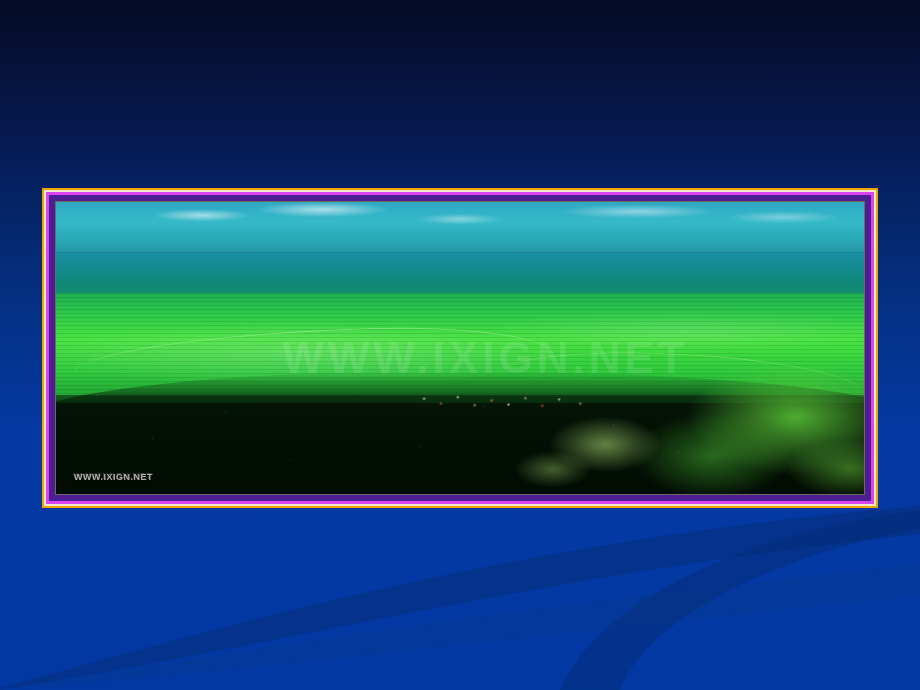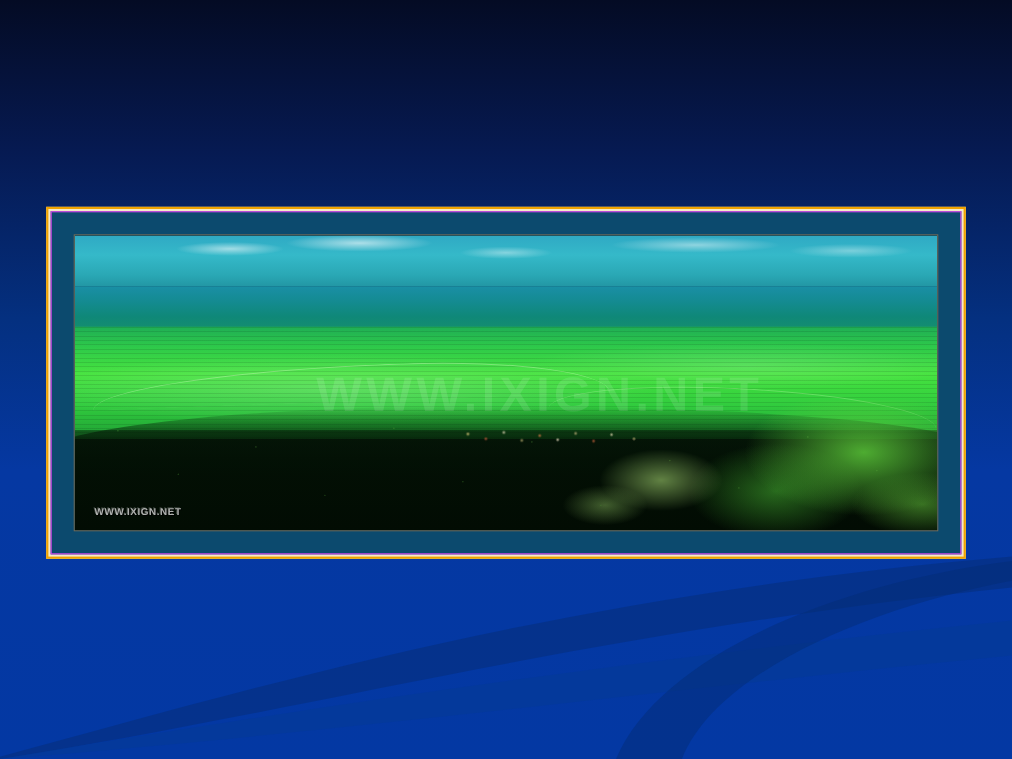--- a/index.html
+++ b/index.html
@@ -40,23 +40,23 @@
     height: 320px;
     box-sizing: border-box;
     background: #f5e9c8;
     border: 2px solid #f0a400;
     padding: 2px;
   }
   #picture-frame .frame-inner-white {
     width: 100%;
     height: 100%;
     box-sizing: border-box;
-    border: 1px solid #d946ef;
-    padding: 20px;
-    background: #0c4a6e;
+    border: 3px solid #d946ef;
+    padding: 6px;
+    background: #4c1d95;
   }
   #picture-frame .frame-inner-cream {
     width: 100%;
     height: 100%;
     box-sizing: border-box;
     border: 1px solid #6e6a58;
     position: relative;
     overflow: hidden;
   }
 

